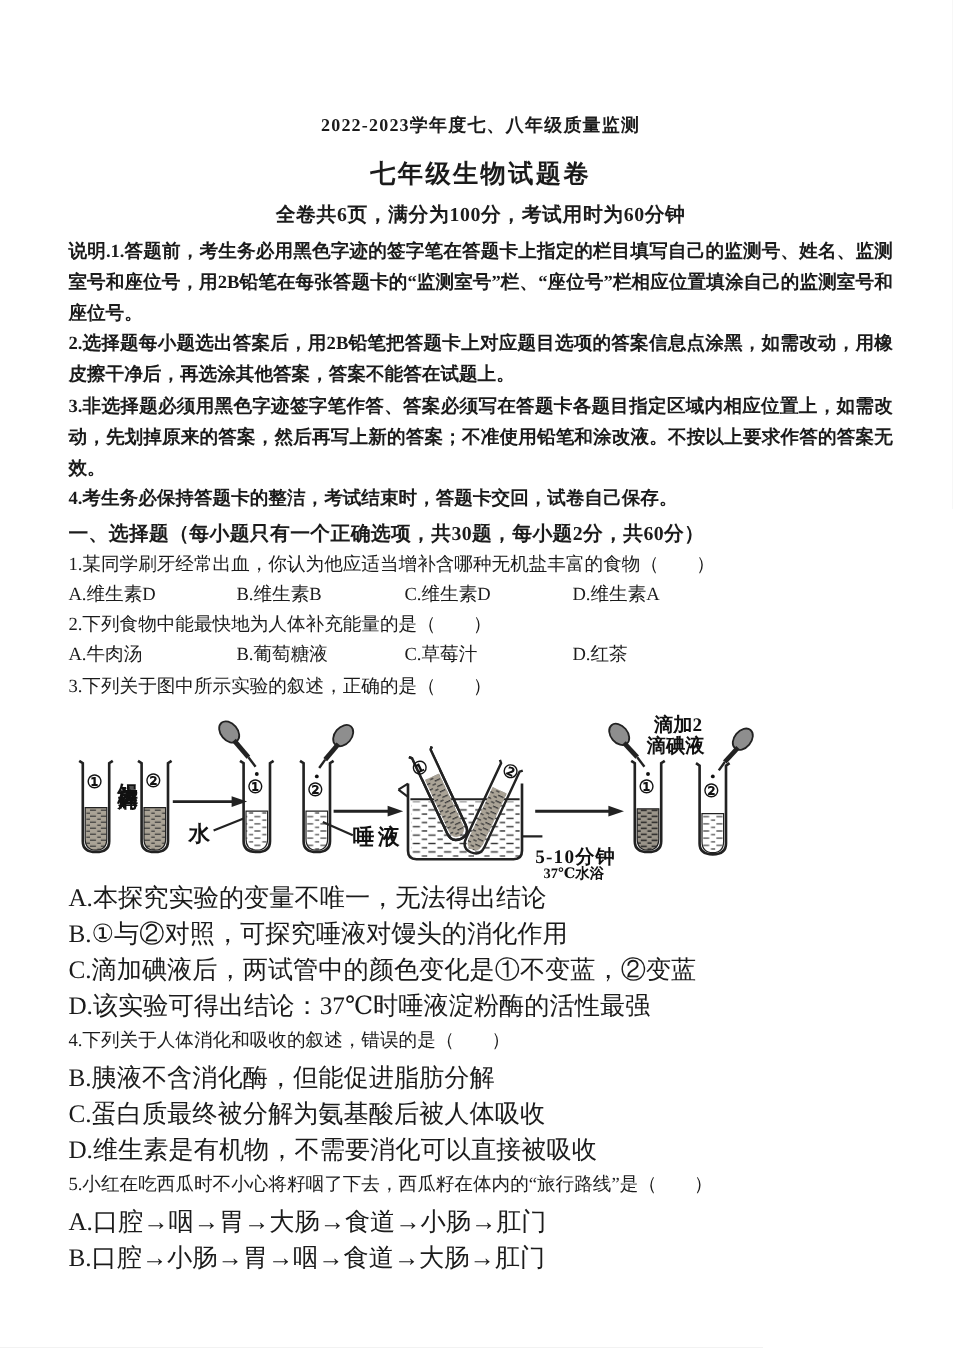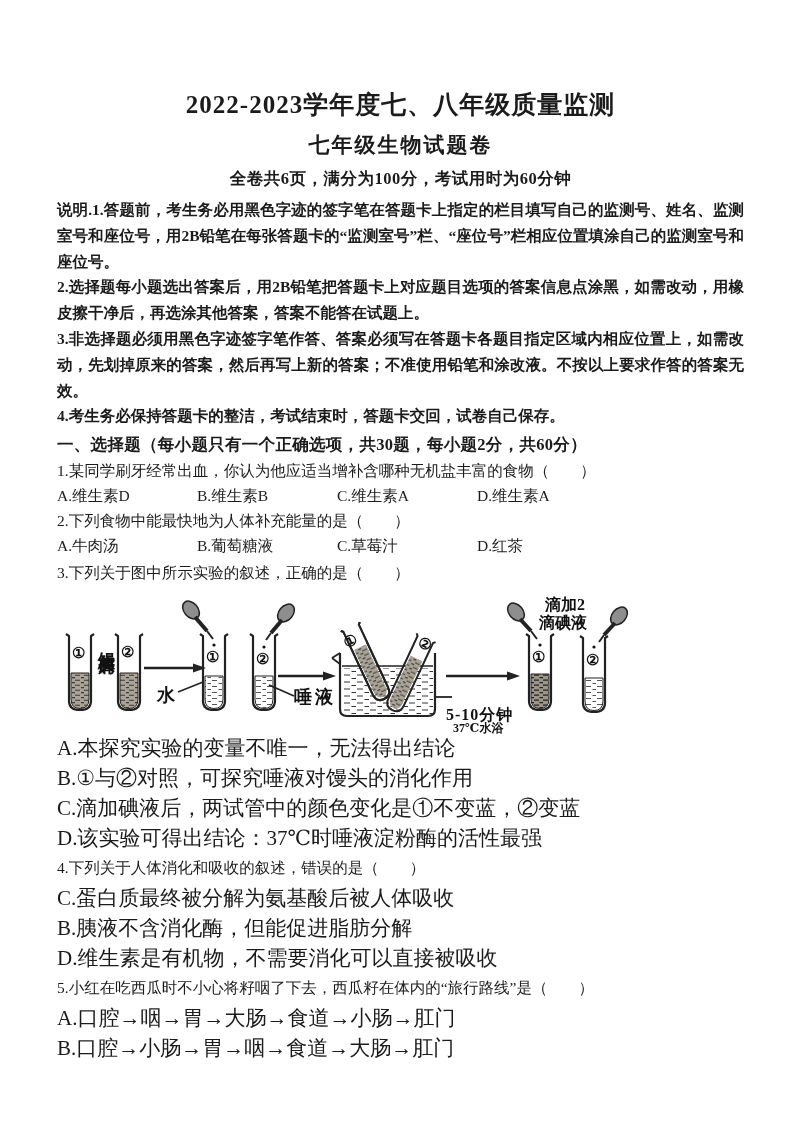--- a/index.html
+++ b/index.html
@@ -2,21 +2,21 @@
 <html><head>
 <meta charset="utf-8">
 <style>
   html,body{margin:0;padding:0;background:#e8e8e8;}
   .sheet{
     position:relative;width:794px;height:1123px;background:#ffffff;
     margin:0 auto;overflow:hidden;color:#1b1b1b;
     font-family:"Liberation Serif","DejaVu Serif",serif;
   }
   .inner{padding:90px 50px 0 57px;}
-  .title{font-size:25px;font-weight:bold;text-align:center;margin:0;letter-spacing:1px;line-height:30px;}
+  .title{font-size:15px;font-weight:bold;text-align:center;margin:0;letter-spacing:1px;line-height:30px;}
   .subtitle{font-size:21px;font-weight:bold;text-align:center;margin:10px 0 0;letter-spacing:2px;line-height:30px;}
   .meta{font-size:16.5px;font-weight:bold;text-align:center;margin-top:7px;line-height:24px;letter-spacing:.5px;}
   .instructions{margin-top:6px;}
   .instructions p{margin:0;font-size:15.5px;font-weight:bold;line-height:25.8px;text-align:justify;text-justify:inter-ideograph;}
   .section-header{font-size:16.5px;font-weight:bold;line-height:26px;margin-top:3px;letter-spacing:.3px;}
   .stem{font-size:15.5px;line-height:25px;margin:0;}
   .opt-row{display:flex;font-size:15.5px;line-height:25px;}
   .opt-row .opt{width:140px;}
   .opt-row .opt:last-child{width:auto;}
   .lower .stem{line-height:30px;}
@@ -59,21 +59,21 @@
       <p>4.考生务必保持答题卡的整洁，考试结束时，答题卡交回，试卷自己保存。</p>
     </div>
 
     <div class="section-header">一、选择题（每小题只有一个正确选项，共30题，每小题2分，共60分）</div>
 
     <div>
       <p class="stem">1.某同学刷牙经常出血，你认为他应适当增补含哪种无机盐丰富的食物（　　）</p>
       <div class="opt-row">
         <span class="opt">A.维生素D</span>
         <span class="opt">B.维生素B</span>
-        <span class="opt">C.维生素A</span>
+        <span class="opt">C.维生素D</span>
         <span class="opt">D.维生素A</span>
       </div>
     </div>
 
     <div>
       <p class="stem">2.下列食物中能最快地为人体补充能量的是（　　）</p>
       <div class="opt-row">
         <span class="opt">A.牛肉汤</span>
         <span class="opt">B.葡萄糖液</span>
         <span class="opt">C.草莓汁</span>
@@ -194,22 +194,22 @@
       </div>
 
       <p class="opt-line">A.本探究实验的变量不唯一，无法得出结论</p>
       <p class="opt-line">B.①与②对照，可探究唾液对馒头的消化作用</p>
       <p class="opt-line">C.滴加碘液后，两试管中的颜色变化是①不变蓝，②变蓝</p>
       <p class="opt-line">D.该实验可得出结论：37℃时唾液淀粉酶的活性最强</p>
     </div>
 
     <div class="lower">
       <p class="stem">4.下列关于人体消化和吸收的叙述，错误的是（　　）</p>
+      <p class="opt-line">B.胰液不含消化酶，但能促进脂肪分解</p>
       <p class="opt-line">C.蛋白质最终被分解为氨基酸后被人体吸收</p>
-      <p class="opt-line">B.胰液不含消化酶，但能促进脂肪分解</p>
       <p class="opt-line">D.维生素是有机物，不需要消化可以直接被吸收</p>
     </div>
 
     <div class="lower">
       <p class="stem">5.小红在吃西瓜时不小心将籽咽了下去，西瓜籽在体内的“旅行路线”是（　　）</p>
       <p class="opt-line">A.口腔→咽→胃→大肠→食道→小肠→肛门</p>
       <p class="opt-line">B.口腔→小肠→胃→咽→食道→大肠→肛门</p>
     </div>
 
   </div>

